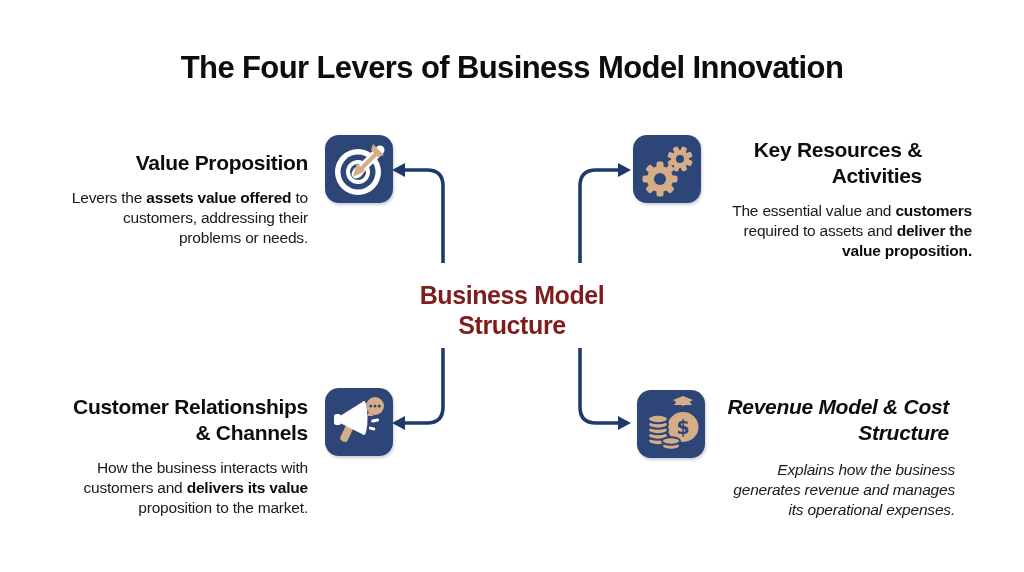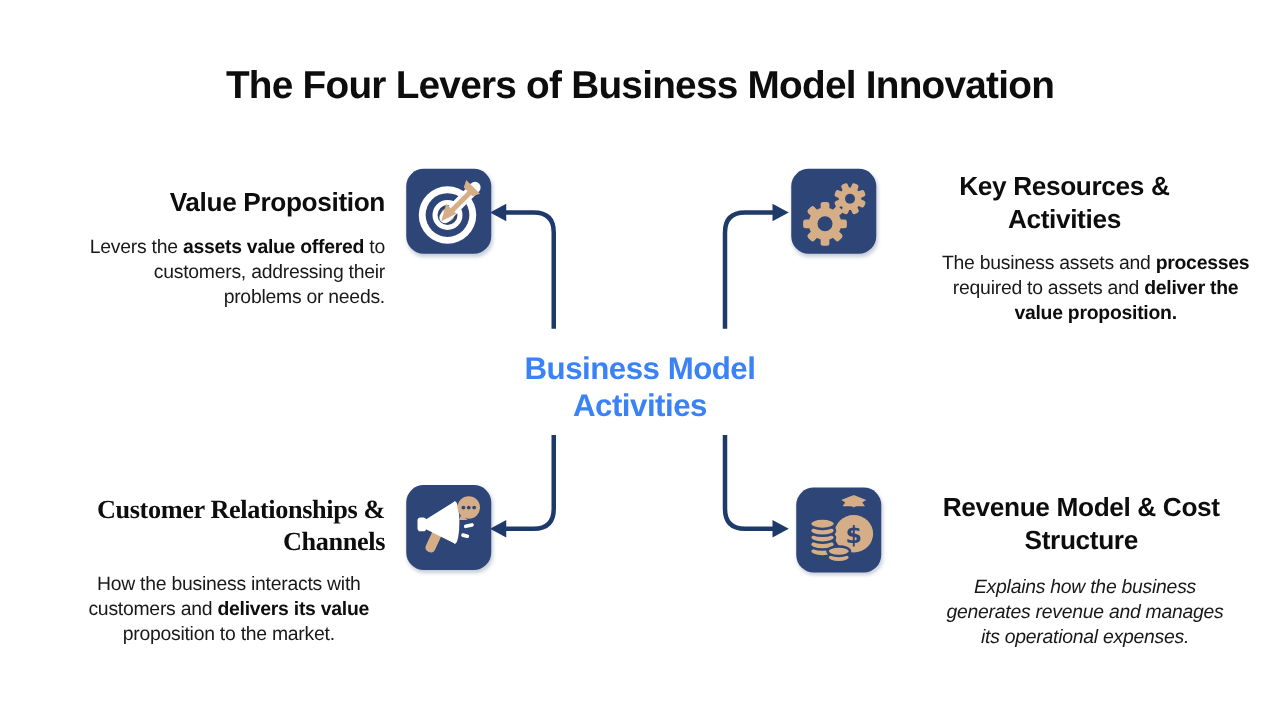--- a/index.html
+++ b/index.html
@@ -23,36 +23,36 @@
   .qtext h2{
     margin:0;font-size:21px;line-height:26px;font-weight:700;
     letter-spacing:-0.3px;color:#0d0d0d;
   }
   .qtext p{
     margin:12px 0 0 0;font-size:15.5px;line-height:20px;color:#191919;
     letter-spacing:-0.2px;
   }
   .qtext p b{font-weight:700;color:#0d0d0d;}
   .align-right{text-align:right;}
-  .align-left{text-align:center;margin-left:32px;}
+  .align-left{text-align:right;}
   .tl-text{top:150px;right:716px;width:260px;}
   .tl-text p{width:248px;margin-left:auto;}
   .tr-text{top:137px;left:717px;width:268px;}
   .tr-text h2{width:205px;}
   .tr-text p{width:255px;}
   .bl-text{top:394px;right:716px;width:260px;}
-  .bl-text h2{width:248px;margin-left:auto;font-family:Liberation Serif, serif;}
-  .bl-text p{width:250px;margin-left:auto;text-align:center;}
+  .bl-text h2{width:248px;margin-left:auto;}
+  .bl-text p{width:250px;margin-left:auto;}
   .br-text{top:394px;left:717px;width:250px;}
-  .br-text h2{width:232px;}
+  .br-text h2{width:232px;font-style:italic;}
   .br-text p{width:238px;margin-top:14px;font-style:italic;}
   .center-label{
     position:absolute;top:280px;left:0;width:100%;text-align:center;
     font-size:25px;font-weight:700;line-height:30px;letter-spacing:-0.4px;
-    color:#3b82f6;
+    color:#7f1d1d;
   }
 </style>
 </head>
 <body>
 
 <div class="canvas">
 
   <div class="title">The Four Levers of Business Model Innovation</div>
 
   <svg class="connector-layer" width="1024" height="572" viewBox="0 0 1024 572">
@@ -65,21 +65,21 @@
     <g fill="var(--line)" stroke="none">
       <polygon points="405,163 392,170 405,177"></polygon>
       <polygon points="618,163 631,170 618,177"></polygon>
       <polygon points="405,416 392,423 405,430"></polygon>
       <polygon points="618,416 631,423 618,430"></polygon>
     </g>
   </svg>
 
   <div class="center-label">
     <div>Business Model</div>
-    <div>Activities</div>
+    <div>Structure</div>
   </div>
 
   <div class="qtext align-right tl-text">
     <h2>Value Proposition</h2>
     <p><span>Levers the </span><b>assets value offered</b><span> to customers, addressing their problems or needs.</span></p>
   </div>
   <div class="icon-box" style="left:325px;top:135px;">
     <svg viewBox="0 0 68 68">
       <circle cx="33" cy="37" r="23" fill="#fff"></circle>
       <circle cx="33" cy="37" r="17.5" fill="var(--navy)"></circle>
@@ -148,21 +148,21 @@
         <g transform="rotate(337)">
             <rect x="-2.8" y="-12.8" width="5.6" height="7" rx="1.8"></rect>
           </g>
         <circle r="9" fill="var(--tan)"></circle>
         <circle r="4" fill="var(--navy)"></circle>
       </g>
     </svg>
   </div>
   <div class="qtext align-left tr-text">
     <h2>Key Resources &amp; Activities</h2>
-    <p><span>The business assets and </span><b>processes</b><span> required to assets and </span><b>deliver the value proposition.</b></p>
+    <p><span>The essential value and </span><b>customers</b><span> required to assets and </span><b>deliver the value proposition.</b></p>
   </div>
 
   <div class="qtext align-right bl-text">
     <h2>Customer Relationships &amp; Channels</h2>
     <p><span>How the business interacts with customers and </span><b>delivers its value</b><span> proposition to the market.</span></p>
   </div>
   <div class="icon-box" style="left:325px;top:388px;">
     <svg viewBox="0 0 68 68">
       <rect x="-4" y="-2" width="8" height="19" rx="3.5" fill="var(--tan)" transform="translate(25,38) rotate(25)"></rect>
       <polygon points="15,28 39,13 39,47 15,35" fill="#fff"></polygon>

